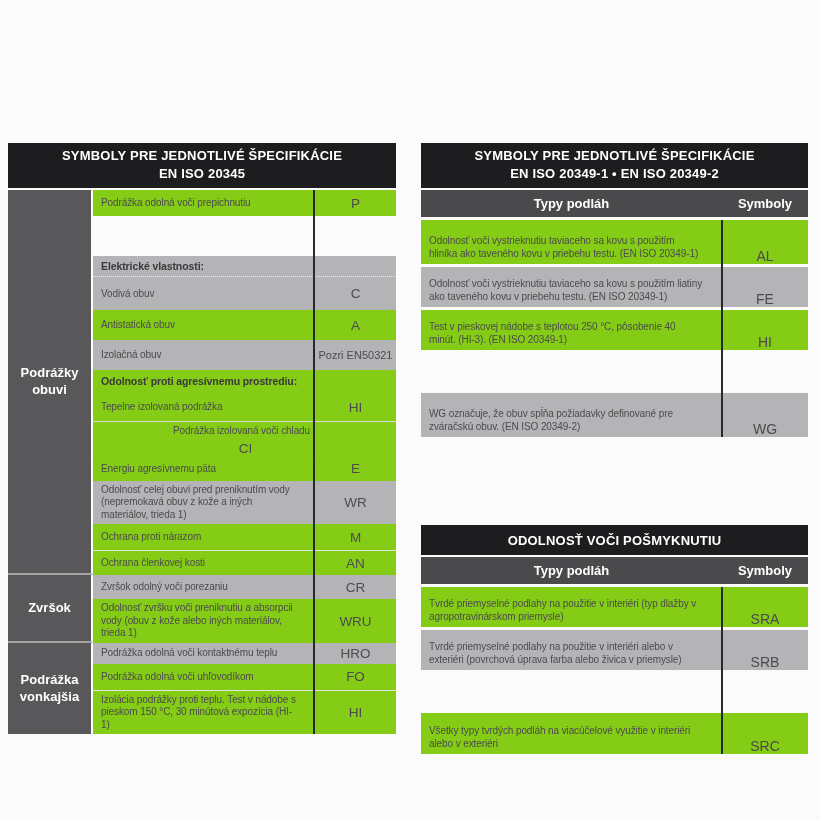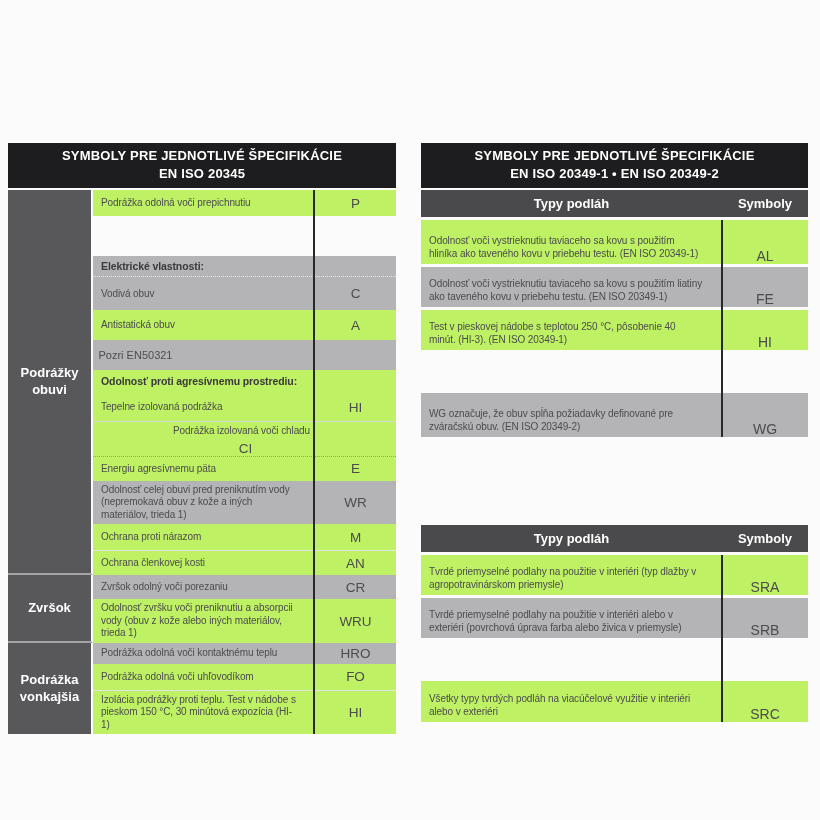--- a/index.html
+++ b/index.html
@@ -10,21 +10,21 @@
     color: #4c4b4d;
   }
   .canvas { position: relative; width: 820px; height: 820px; overflow: hidden; }
 
   
   .ttitle {
     background: #1d1d1f; color: #fff; text-align: center;
     font-weight: bold; font-size: 13px; line-height: 1.4;
     letter-spacing: .2px; padding: 4px 2px 5px; margin-bottom: 2px;
   }
-  .w { background: #bef264; }
+  .w { background: #84cc16; }
   .g { background: #b4b3b6; }
 
   
   .ltable { position: absolute; left: 8px; top: 143px; width: 388px; }
   .lbody { position: relative; }
   .vline { position: absolute; left: 305px; top: 0; bottom: 0; width: 2px; background: #29292b; z-index: 2; }
   .band { display: flex; }
   .cat {
     width: 85px; min-width: 85px; background: #58575a; color: #fff;
     font-weight: bold; font-size: 13px; line-height: 1.3; text-align: center;
@@ -101,20 +101,21 @@
           </div>
           <div class="row g h33">
             <div class="desc">Vodivá obuv</div>
             <div class="sym">C</div>
           </div>
           <div class="row w h30">
             <div class="desc">Antistatická obuv</div>
             <div class="sym">A</div>
           </div>
           <div class="row g h30">
+            <div class="desc">Izolačná obuv</div>
             <div class="sym sm">Pozri EN50321</div>
           </div>
           <div class="row w bold h23">
             <div class="desc">Odolnosť proti agresívnemu prostrediu:</div>
             <div class="sym"></div>
           </div>
           <div class="row w h29 sep-hair">
             <div class="desc">Tepelne izolovaná podrážka</div>
             <div class="sym">HI</div>
           </div>
@@ -202,20 +203,21 @@
           <div class="sym">HI</div>
         </div>
         <div class="rrow g rh44">
           <div class="desc">WG označuje, že obuv spĺňa požiadavky definované pre zváračskú obuv. (EN ISO 20349-2)</div>
           <div class="sym">WG</div>
         </div>
       </div>
     </div>
 
     <div class="rtable slip">
+      <div class="rtitle2">ODOLNOSŤ VOČI POŠMYKNUTIU</div>
       <div class="rhead">
         <div class="th1">Typy podláh</div>
         <div class="th2">Symboly</div>
       </div>
       <div class="rbody">
         <div class="rline"></div>
         <div class="rrow w rh40">
           <div class="desc">Tvrdé priemyselné podlahy na použitie v interiéri (typ dlažby v agropotravinárskom priemysle)</div>
           <div class="sym">SRA</div>
         </div>

